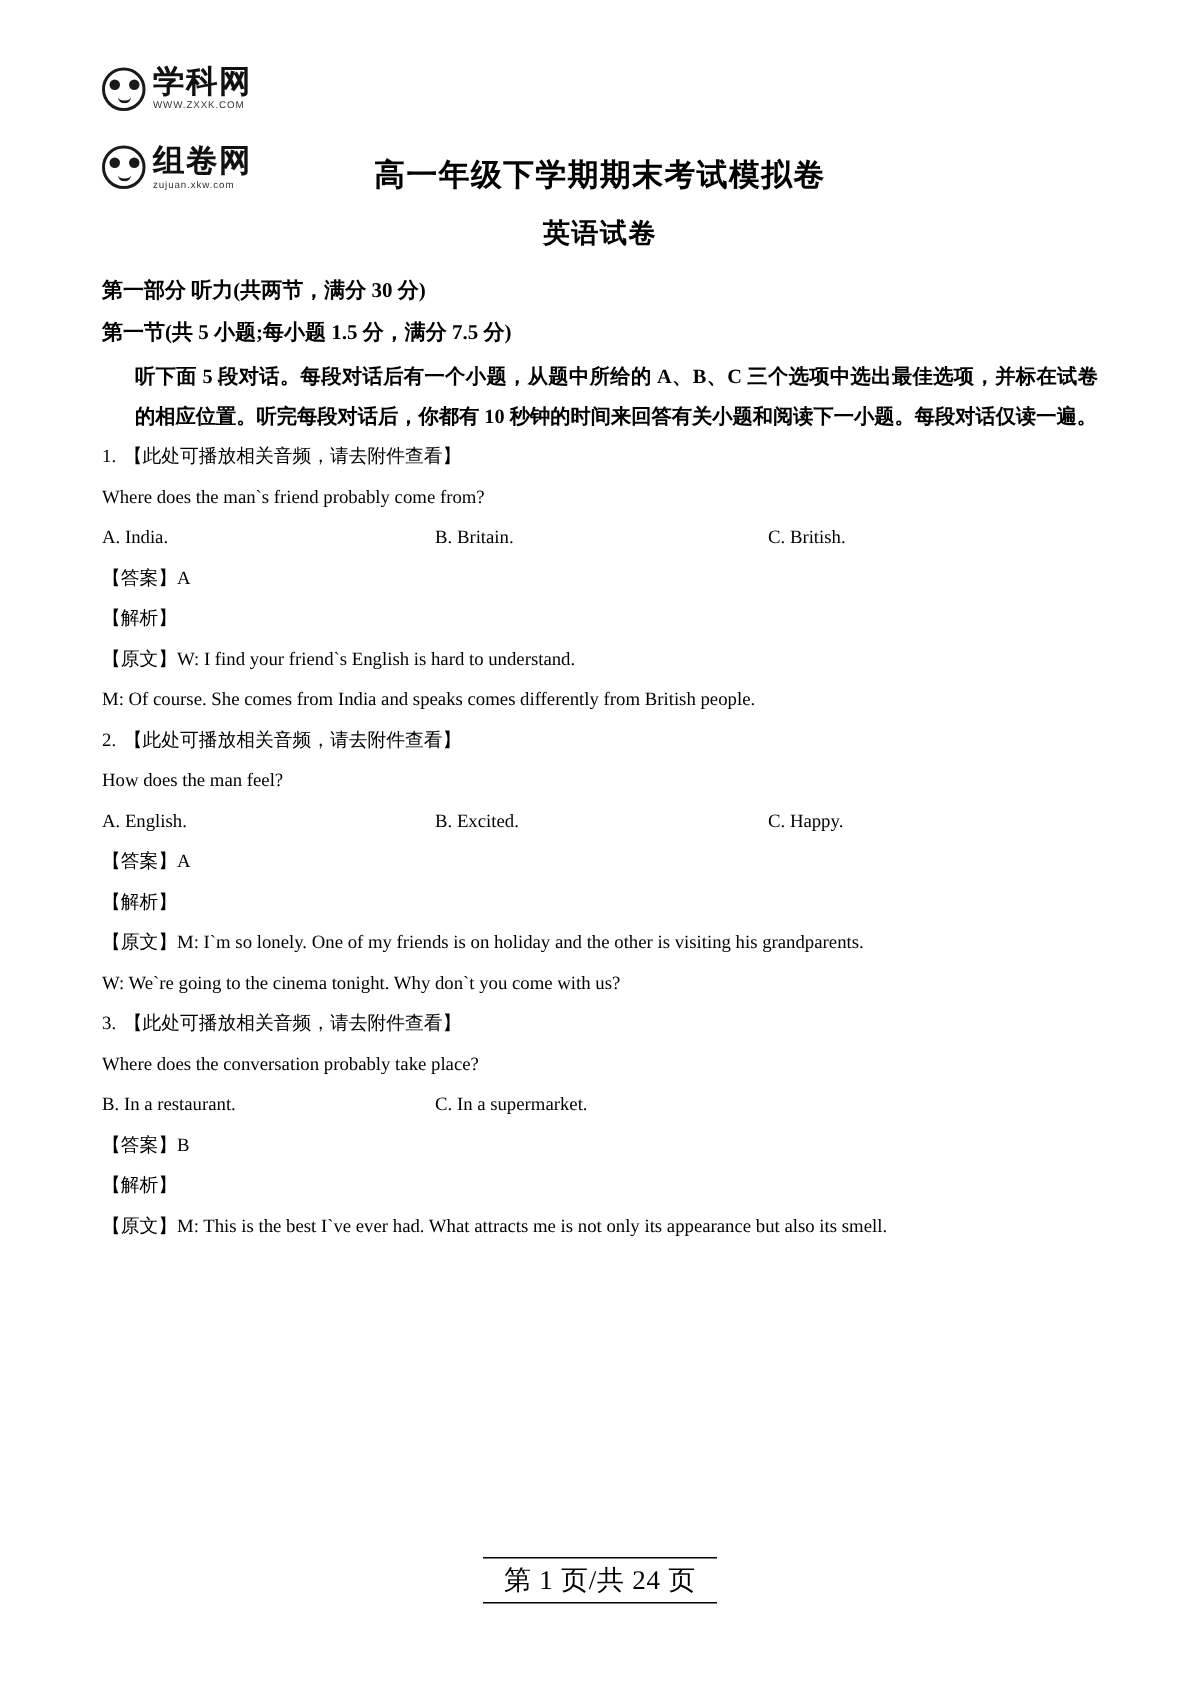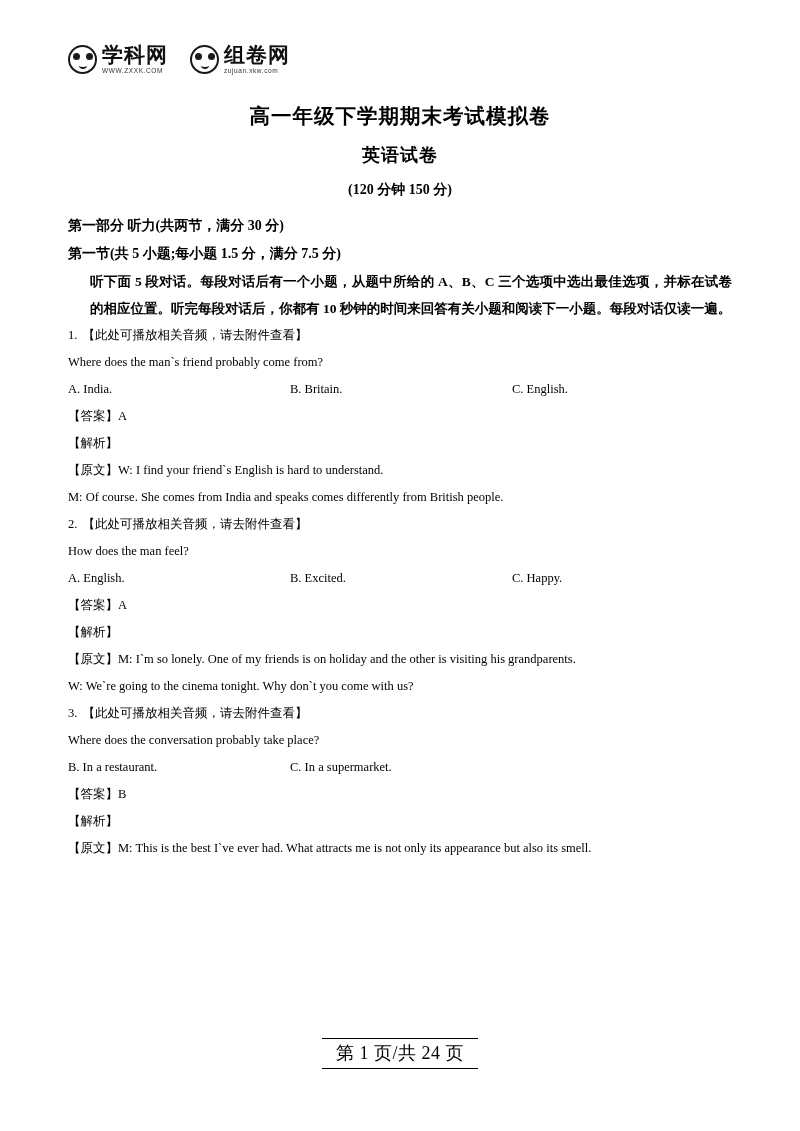--- a/index.html
+++ b/index.html
@@ -23,20 +23,21 @@
     padding: 44px 68px 0 68px;
   }
 
   
   .logo-row {
     display: flex;
     align-items: flex-start;
     gap: 22px;
     height: 44px;
     margin-bottom: 14px;
+    flex-direction: column;
   }
   .logo {
     display: flex;
     align-items: center;
     gap: 5px;
   }
   .logo-mark {
     width: 25px;
     height: 25px;
     border-radius: 50%;
@@ -187,35 +188,34 @@
         </span>
       <span class="logo-txt">
         <span class="logo-main">组卷网</span>
         <span class="logo-sub">zujuan.xkw.com</span>
       </span>
     </div>
   </div>
 
   <div class="doc-title">高一年级下学期期末考试模拟卷</div>
   <div class="doc-subtitle">英语试卷</div>
-  <div class="doc-meta">(120 分钟 150 分)</div>
 
   <div class="section-head">第一部分  听力(共两节，满分 30 分)</div>
   <div class="section-head">第一节(共 5 小题;每小题 1.5 分，满分 7.5 分)</div>
   <div class="p bold">听下面 5 段对话。每段对话后有一个小题，从题中所给的 A、B、C 三个选项中选出最佳选项，并标在试卷的相应位置。听完每段对话后，你都有 10 秒钟的时间来回答有关小题和阅读下一小题。每段对话仅读一遍。</div>
 
   <div class="q-line">
     <span class="q-num">1.</span>
     <span>【此处可播放相关音频，请去附件查看】</span>
   </div>
   <div class="q-line">Where does the man`s friend probably come from?</div>
   <div class="opts">
     <span class="o1">A. India.</span>
     <span class="o2">B. Britain.</span>
-    <span class="o3">C. English.</span>
+    <span class="o3">C. British.</span>
   </div>
   <div class="ans-line">【答案】A</div>
   <div class="ans-line">【解析】</div>
   <div class="script-line">【原文】W: I find your friend`s English is hard to understand.</div>
   <div class="script-line">M: Of course. She comes from India and speaks comes differently from British people.</div>
 
   <div class="q-line">
     <span class="q-num">2.</span>
     <span>【此处可播放相关音频，请去附件查看】</span>
   </div>

